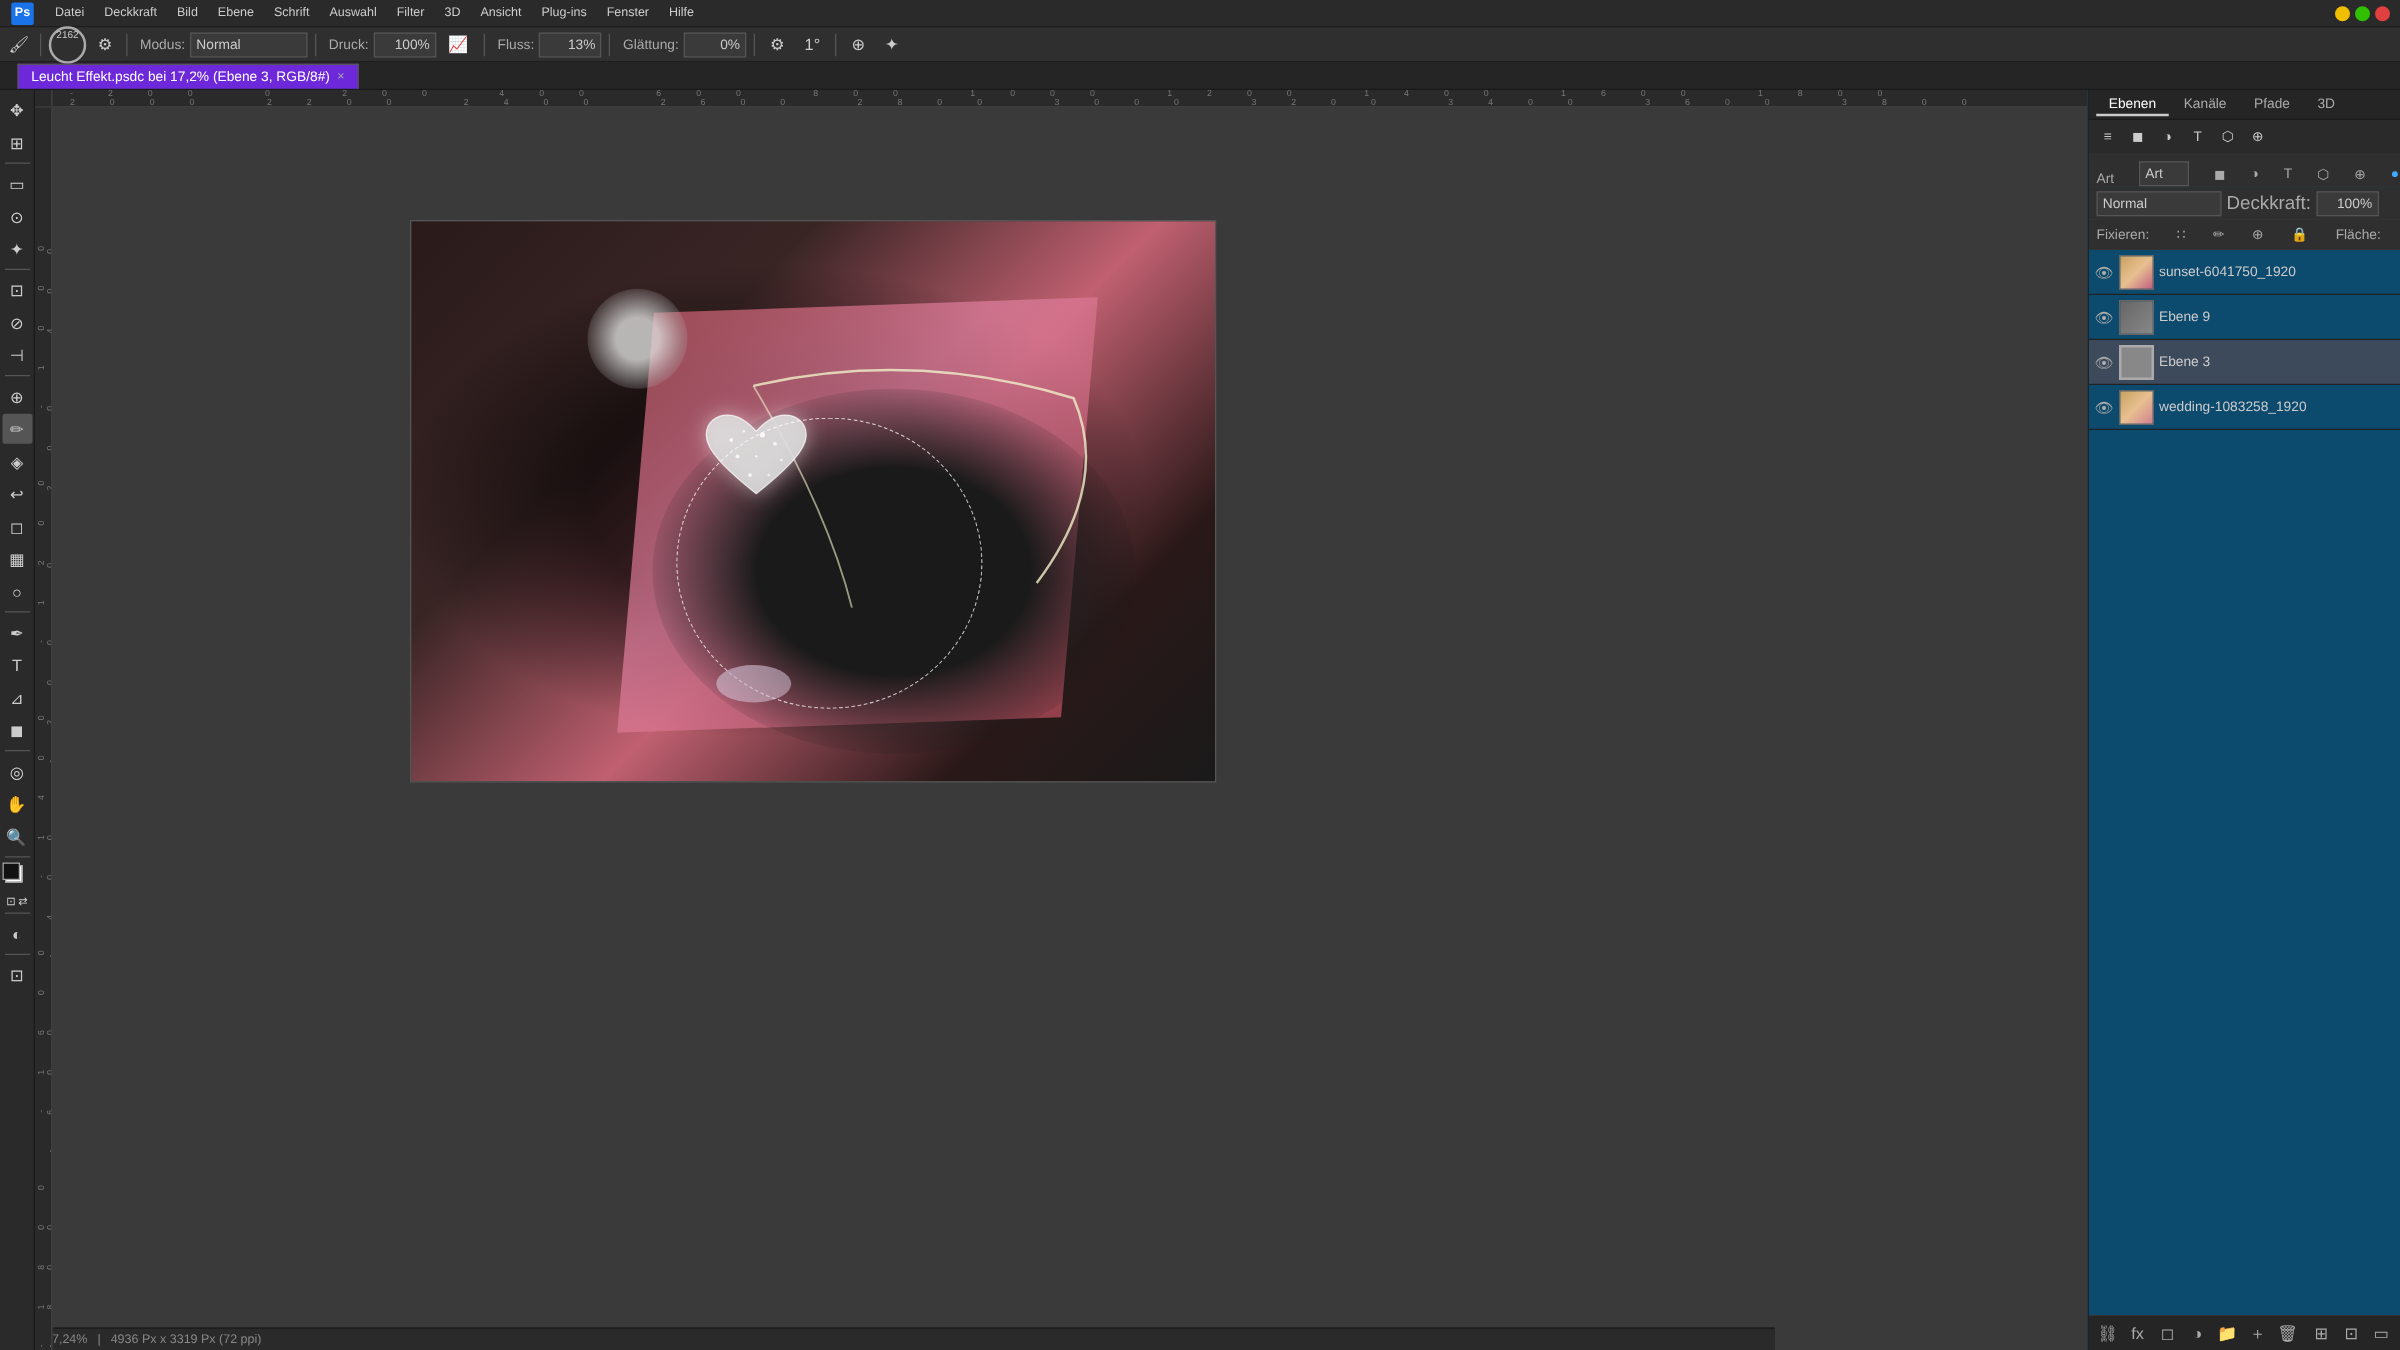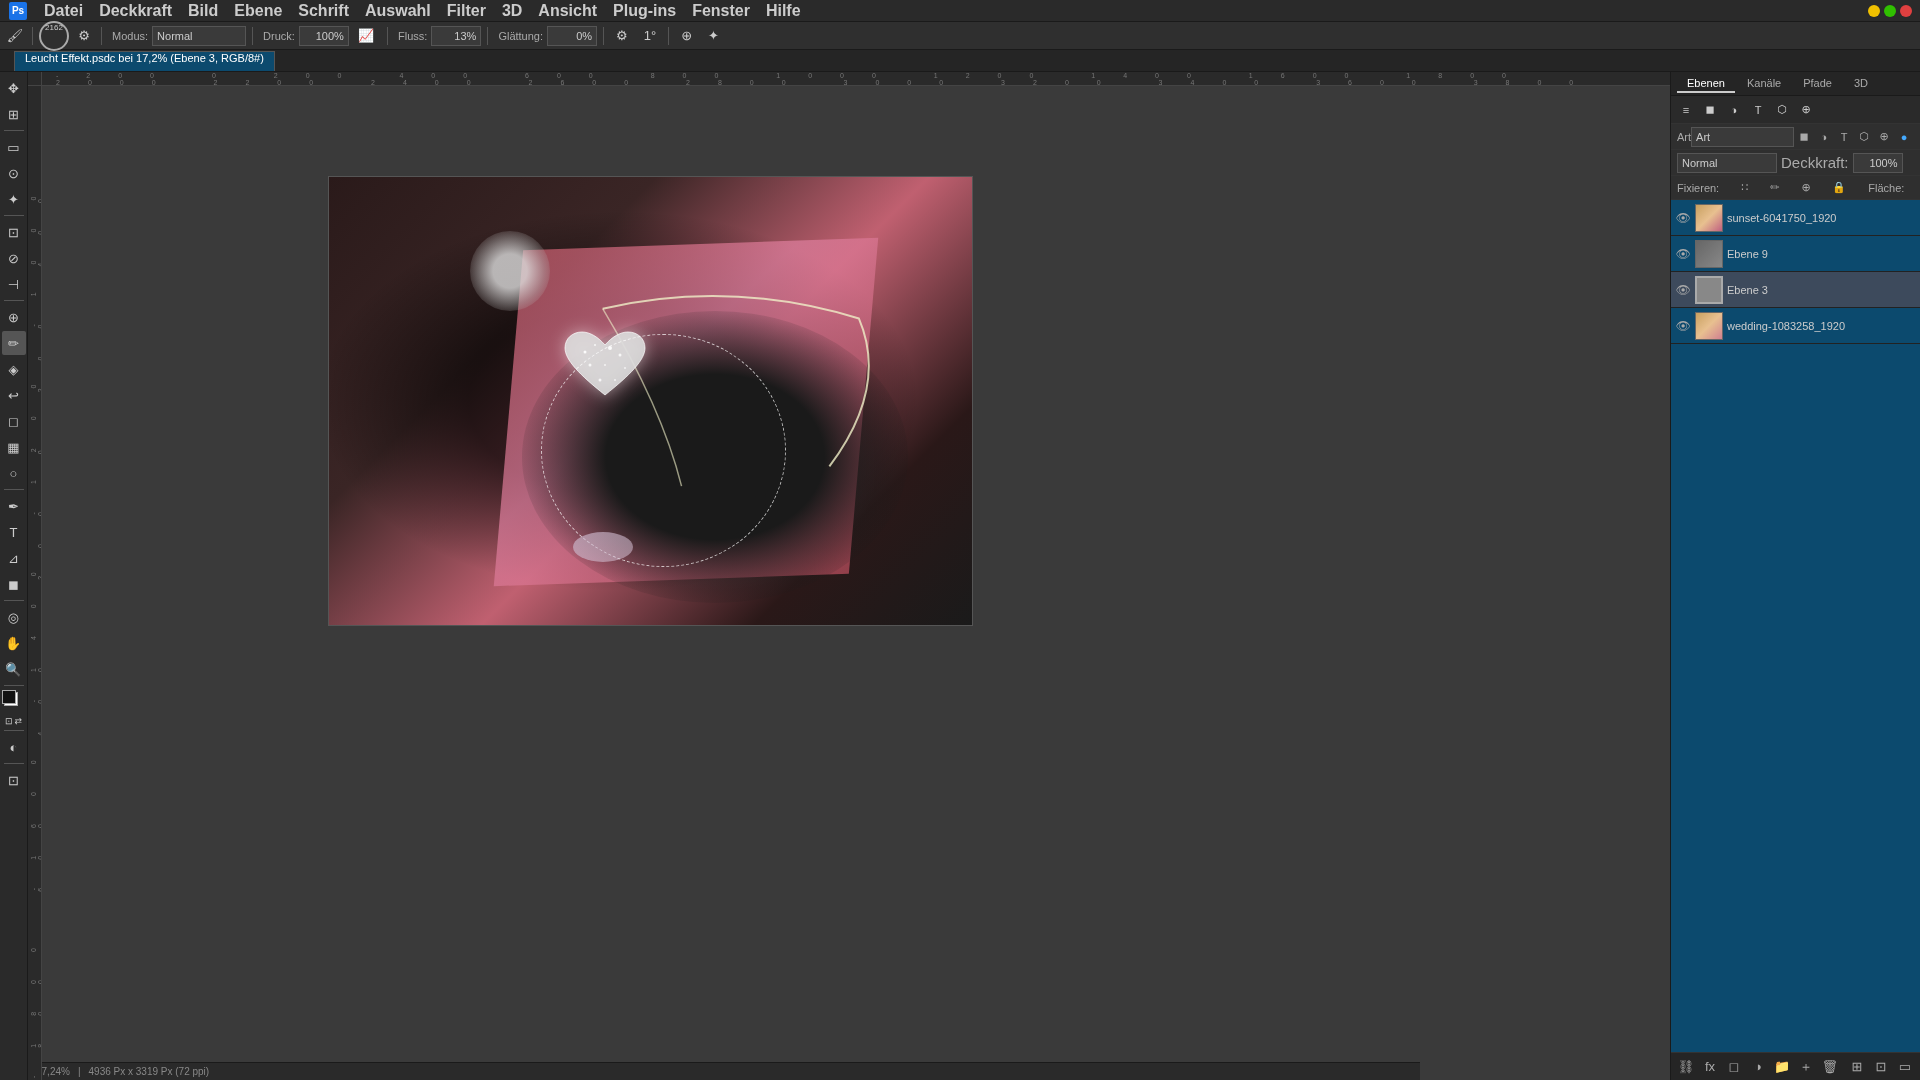--- a/index.html
+++ b/index.html
@@ -5,21 +5,21 @@
     * { margin: 0; padding: 0; box-sizing: border-box; }
     body { width: 1920px; height: 1080px; overflow: hidden; background: #3a3a3a; font-family: Arial, sans-serif; font-size: 11px; color: #ccc; }
 
     
     #menubar {
       width: 100%; height: 22px; background: #2a2a2a; display: flex; align-items: center;
       border-bottom: 1px solid #1a1a1a;
     }
     .menu-logo { width: 36px; height: 22px; display: flex; align-items: center; justify-content: center; }
     .menu-logo-icon { width: 18px; height: 18px; background: #1a73e8; border-radius: 2px; display: flex; align-items: center; justify-content: center; color: white; font-size: 10px; font-weight: bold; }
-    .menu-item { padding: 2px 8px; cursor: pointer; font-size: 16px; color: #ccc; font-weight: bold; }
+    .menu-item { padding: 2px 8px; cursor: pointer; font-size: 10px; color: #ccc; }
 
     
     #optionsbar {
       width: 100%; height: 28px; background: #2f2f2f; display: flex; align-items: center;
       border-bottom: 1px solid #1a1a1a; padding: 0 4px; gap: 4px;
     }
     .opt-btn { width: 22px; height: 22px; background: transparent; border: none; color: #ccc; cursor: pointer; display: flex; align-items: center; justify-content: center; font-size: 13px; }
     .opt-separator { width: 1px; height: 18px; background: #555; margin: 0 2px; }
     .opt-label { font-size: 11px; color: #aaa; margin-left: 4px; }
     .opt-dropdown { height: 20px; background: #3a3a3a; border: 1px solid #555; color: #ccc; font-size: 11px; padding: 0 4px; cursor: pointer; }
@@ -29,21 +29,21 @@
     
     #tabbar {
       width: 100%; height: 22px; background: #252525; display: flex; align-items: flex-end;
       border-bottom: 1px solid #1a1a1a;
     }
     .tab {
       height: 20px; background: #3a3a3a; border: 1px solid #555; border-bottom: none;
       padding: 0 10px; display: flex; align-items: center; gap: 6px; cursor: pointer;
       font-size: 11px; color: #ccc;
     }
-    .tab.active { background: #0c4a6e; color: #fff; flex-direction: column; }
+    .tab.active { background: #6d28d9; color: #fff; }
     .tab-close { font-size: 10px; color: #aaa; cursor: pointer; }
 
     
     #main-layout { display: flex; width: 100%; height: calc(1080px - 22px - 28px - 22px); }
 
     
     #toolbar {
       width: 28px; background: #2a2a2a; border-right: 1px solid #1a1a1a;
       display: flex; flex-direction: column; align-items: center; padding: 4px 0; gap: 2px;
     }
@@ -111,22 +111,22 @@
       padding: 0 4px; gap: 2px; border-bottom: 1px solid #333;
     }
     .layer-tool-btn {
       width: 22px; height: 22px; background: transparent; border: none; color: #ccc;
       cursor: pointer; display: flex; align-items: center; justify-content: center;
       font-size: 11px;
     }
 
     
     #layers-filter-row {
-      height: 26px; background: #2f2f2f; display: flex; align-items: center;
-      padding: 0 6px; border-bottom: 1px solid #333; gap: 0;
+      height: 26px; background: #2f2f2f; display: flex; align-items: flex-end;
+      padding: 0 6px; border-bottom: 1px solid #333; gap: 20px;
     }
     .layers-filter-input {
       flex: 1; height: 20px; background: #3a3a3a; border: 1px solid #555;
       color: #ccc; font-size: 11px; padding: 0 4px;
     }
     .filter-icon-btn {
       width: 20px; height: 20px; background: transparent; border: none; color: #aaa;
       cursor: pointer; font-size: 11px;
     }
 

